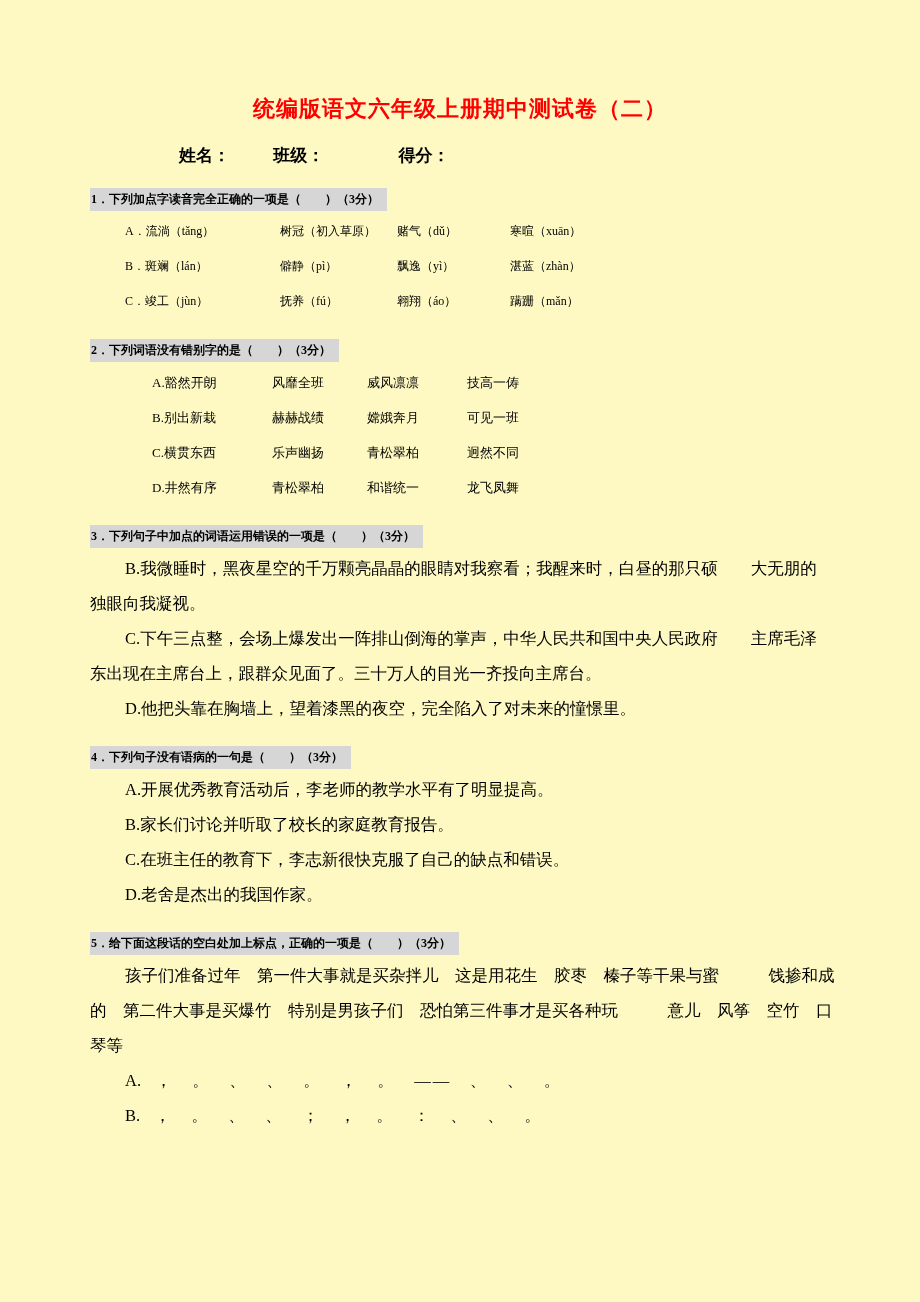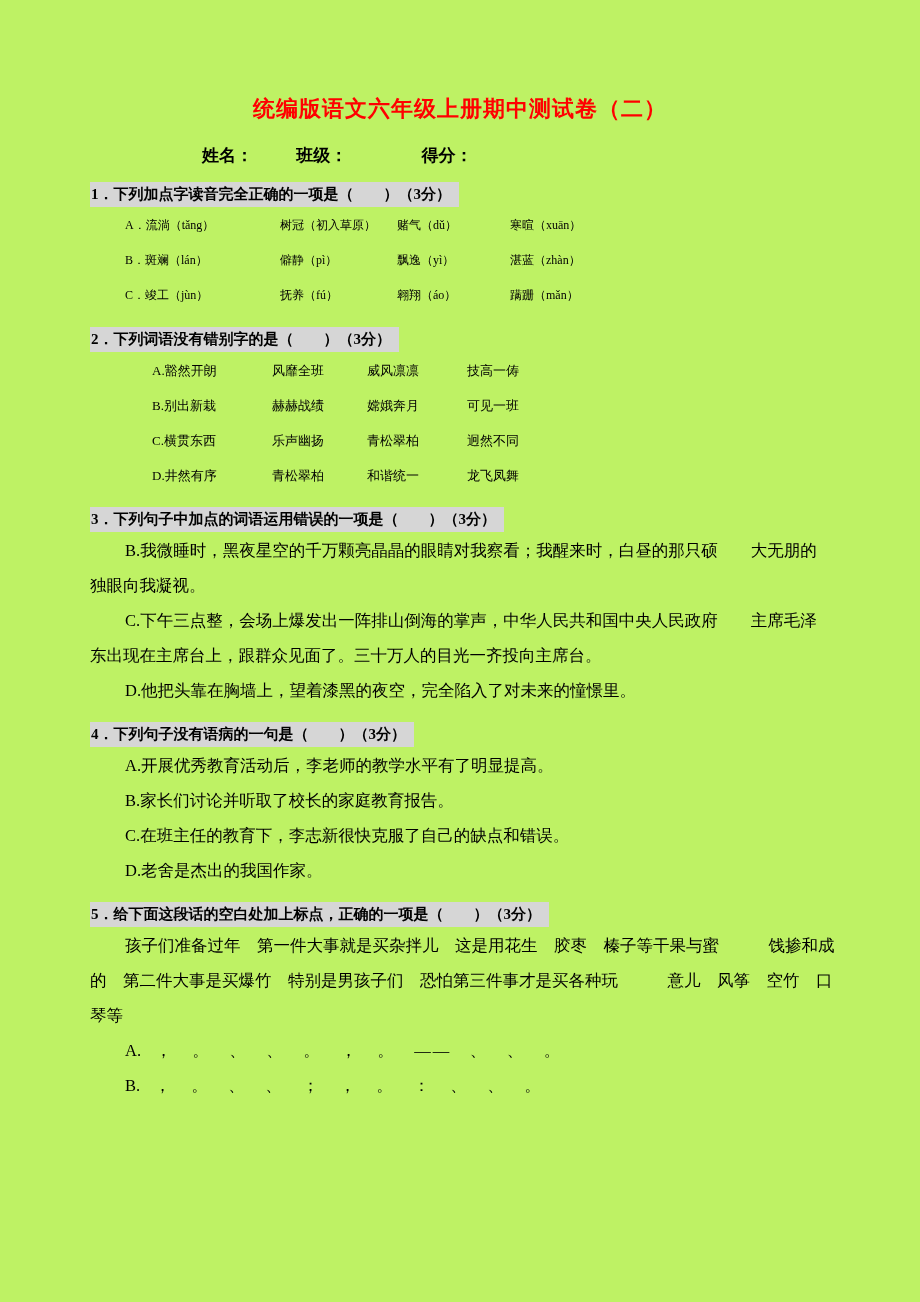--- a/index.html
+++ b/index.html
@@ -1,30 +1,30 @@
 <!DOCTYPE html>
 <html><head>
 <meta charset="utf-8">
 <style>
   html,body{margin:0;padding:0;background:#ffffff;}
   .page{
     width:920px;height:1302px;box-sizing:border-box;
-    padding:94px 90px 30px 90px;background:#bef264;color:#000;
+    padding:94px 90px 30px 90px;background:#fef9c3;color:#000;
     font-family:"Liberation Serif","DejaVu Serif",serif;
     overflow:hidden;
   }
   .title{
     text-align:center;font-size:22px;font-weight:bold;
     color:#ff0000;letter-spacing:1px;line-height:30px;
   }
   .info-row{margin-top:20px;height:24px;font-size:17px;font-weight:bold;white-space:nowrap;}
-  .info-row .n{margin-left:112px;}
+  .info-row .n{margin-left:89px;}
   .info-row .c{margin-left:39px;}
   .info-row .s{margin-left:70px;}
-  .qh{margin-top:14px;height:26px;font-size:15px;font-weight:bold;white-space:nowrap;}
+  .qh{margin-top:20px;height:26px;font-size:12px;font-weight:bold;white-space:nowrap;}
   .hl{background:#d6d6d6;display:inline-block;padding:3px 8px 3px 1px;}
   .g4a{display:grid;grid-template-columns:155px 117px 113px auto;margin-left:35px;
        font-size:12px;height:35px;align-items:center;white-space:nowrap;}
   .g4b{display:grid;grid-template-columns:120px 95px 100px auto;margin-left:62px;
        font-size:13px;height:35px;align-items:center;white-space:nowrap;}
   .line{height:35px;line-height:35px;font-size:16.5px;white-space:nowrap;}
   .ind{padding-left:35px;}
   .marks-row{height:35px;line-height:35px;margin-left:35px;font-size:16.5px;white-space:nowrap;}
   .marks-row .mk{margin-left:10px;letter-spacing:2px;}
 </style>

